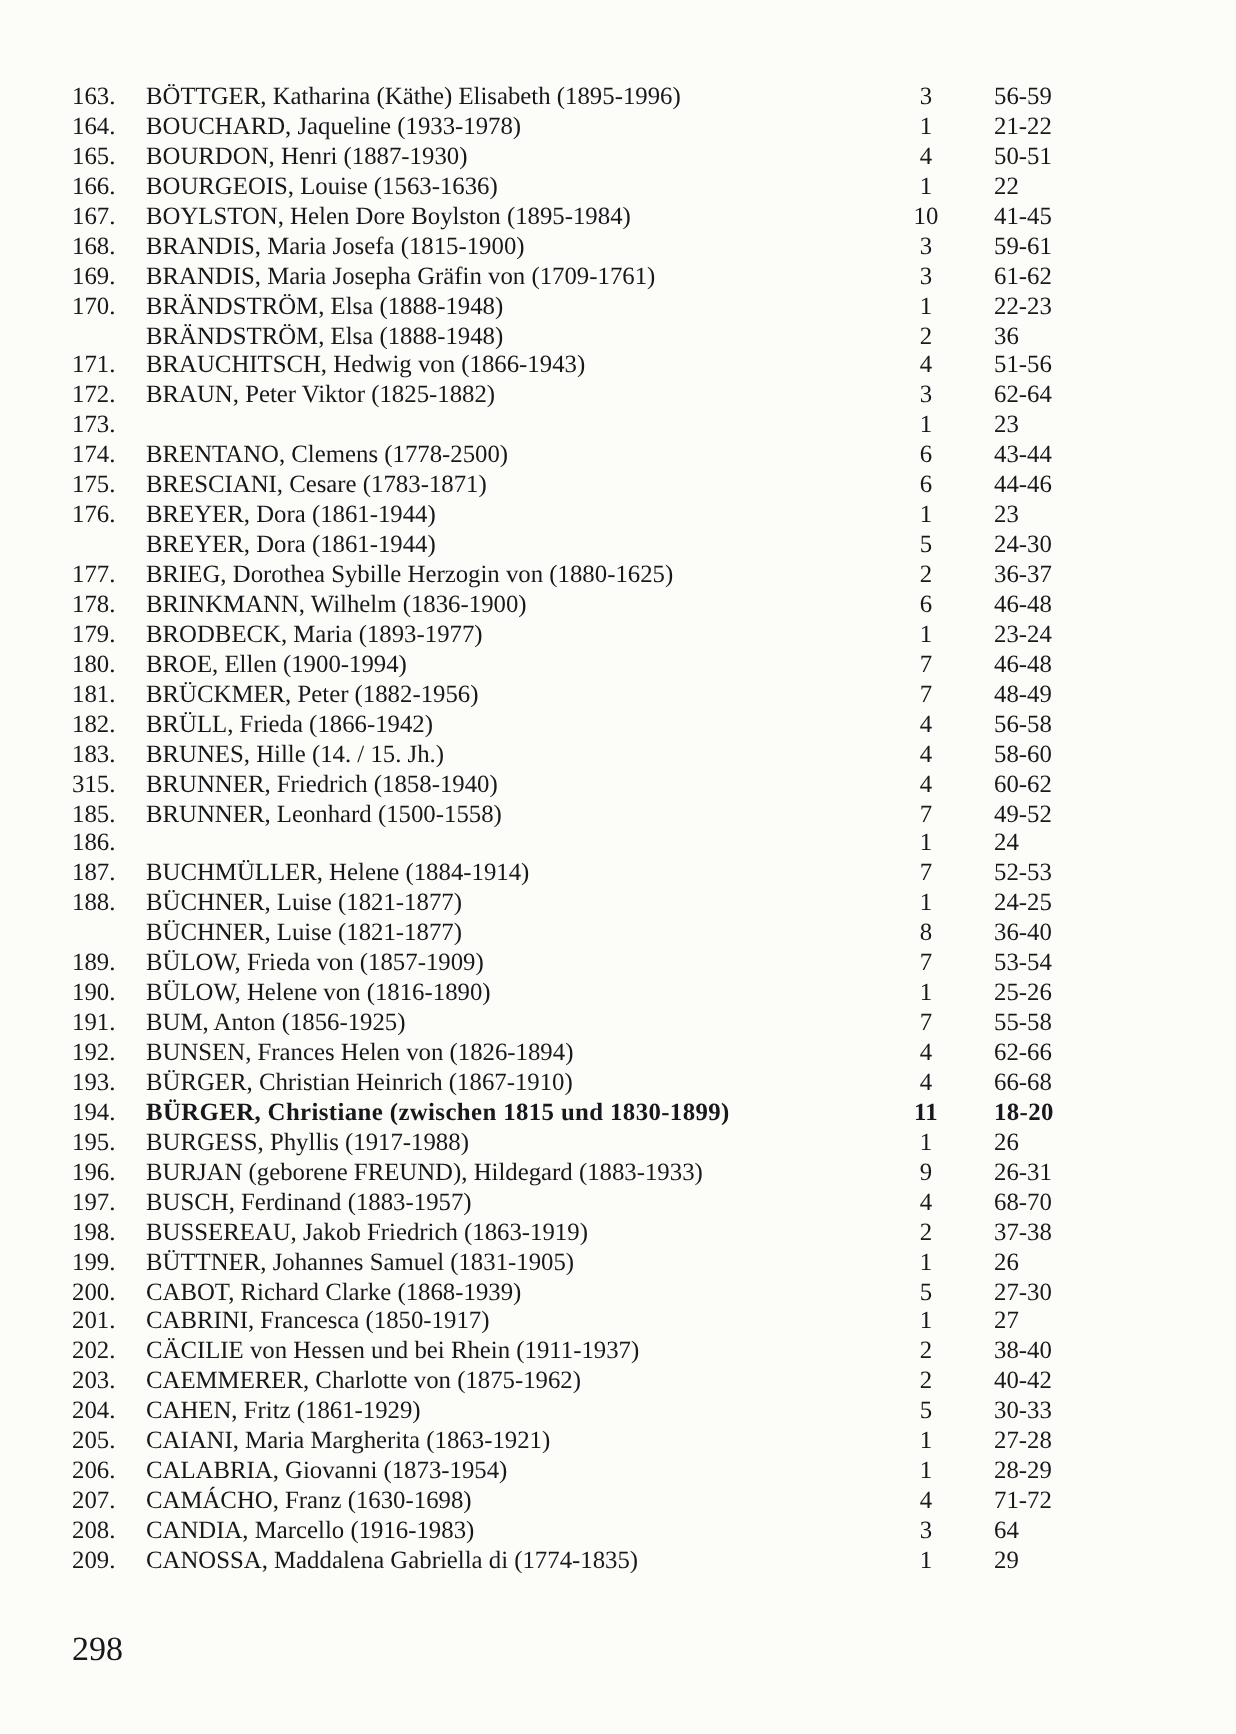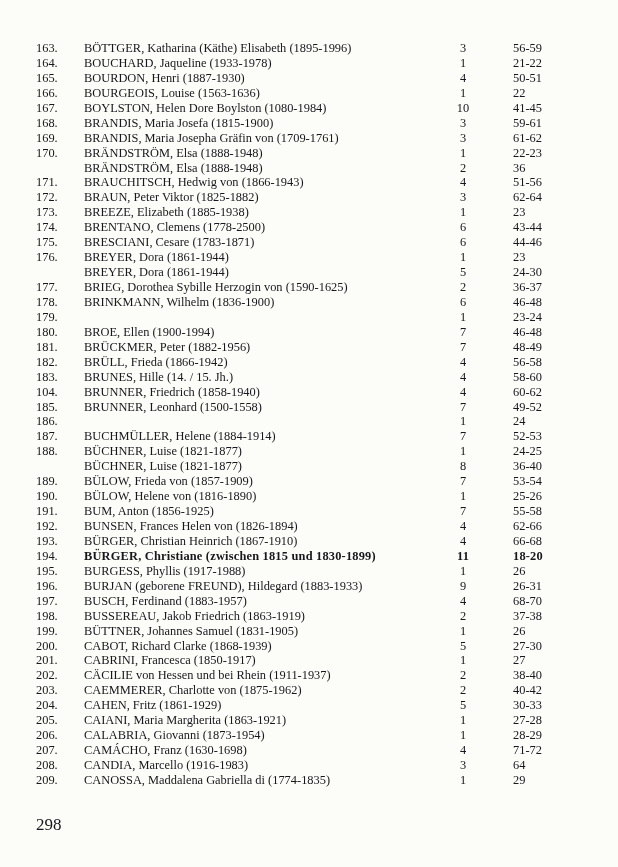--- a/index.html
+++ b/index.html
@@ -16,23 +16,23 @@
     background:#fcfcf8;
   }
   .entries{
     position:absolute;left:0;top:41px;width:578px;
   }
   .row{
     position:relative;height:14.95px;
     font-size:12.4px;line-height:14.95px;
   }
   .num{position:absolute;left:36px;white-space:nowrap;}
-  .name{position:absolute;left:84px;white-space:nowrap;}
+  .name{position:absolute;left:73px;white-space:nowrap;}
   .cnt{position:absolute;left:440px;width:46px;text-align:center;white-space:nowrap;}
-  .pg{position:absolute;left:497px;white-space:nowrap;margin-left:16px;}
+  .pg{position:absolute;left:497px;white-space:nowrap;}
   .row.bold .b{font-weight:700;letter-spacing:0.2px;}
   .footer{
     position:absolute;left:36px;top:817px;
     font-size:17px;line-height:15px;text-align:center;
   }
 </style>
 </head>
 <body>
 
 <div class="page">
@@ -56,21 +56,21 @@
         <span class="pg b">50-51</span>
       </div>
       <div class="row">
         <span class="num">166.</span>
         <span class="name b">BOURGEOIS, Louise (1563-1636)</span>
         <span class="cnt b">1</span>
         <span class="pg b">22</span>
       </div>
       <div class="row">
         <span class="num">167.</span>
-        <span class="name b">BOYLSTON, Helen Dore Boylston (1080-1984)</span>
+        <span class="name b">BOYLSTON, Helen Dore Boylston (1895-1984)</span>
         <span class="cnt b">10</span>
         <span class="pg b">41-45</span>
       </div>
       <div class="row">
         <span class="num">168.</span>
         <span class="name b">BRANDIS, Maria Josefa (1815-1900)</span>
         <span class="cnt b">3</span>
         <span class="pg b">59-61</span>
       </div>
       <div class="row">
@@ -98,21 +98,20 @@
         <span class="pg b">51-56</span>
       </div>
       <div class="row">
         <span class="num">172.</span>
         <span class="name b">BRAUN, Peter Viktor (1825-1882)</span>
         <span class="cnt b">3</span>
         <span class="pg b">62-64</span>
       </div>
       <div class="row">
         <span class="num">173.</span>
-        <span class="name b">BREEZE, Elizabeth (1885-1938)</span>
         <span class="cnt b">1</span>
         <span class="pg b">23</span>
       </div>
       <div class="row">
         <span class="num">174.</span>
         <span class="name b">BRENTANO, Clemens (1778-2500)</span>
         <span class="cnt b">6</span>
         <span class="pg b">43-44</span>
       </div>
       <div class="row">
@@ -128,32 +127,33 @@
         <span class="pg b">23</span>
       </div>
       <div class="row">
         <span class="num"></span>
         <span class="name b">BREYER, Dora (1861-1944)</span>
         <span class="cnt b">5</span>
         <span class="pg b">24-30</span>
       </div>
       <div class="row">
         <span class="num">177.</span>
-        <span class="name b">BRIEG, Dorothea Sybille Herzogin von (1590-1625)</span>
+        <span class="name b">BRIEG, Dorothea Sybille Herzogin von (1880-1625)</span>
         <span class="cnt b">2</span>
         <span class="pg b">36-37</span>
       </div>
       <div class="row">
         <span class="num">178.</span>
         <span class="name b">BRINKMANN, Wilhelm (1836-1900)</span>
         <span class="cnt b">6</span>
         <span class="pg b">46-48</span>
       </div>
       <div class="row">
         <span class="num">179.</span>
+        <span class="name b">BRODBECK, Maria (1893-1977)</span>
         <span class="cnt b">1</span>
         <span class="pg b">23-24</span>
       </div>
       <div class="row">
         <span class="num">180.</span>
         <span class="name b">BROE, Ellen (1900-1994)</span>
         <span class="cnt b">7</span>
         <span class="pg b">46-48</span>
       </div>
       <div class="row">
@@ -168,21 +168,21 @@
         <span class="cnt b">4</span>
         <span class="pg b">56-58</span>
       </div>
       <div class="row">
         <span class="num">183.</span>
         <span class="name b">BRUNES, Hille (14. / 15. Jh.)</span>
         <span class="cnt b">4</span>
         <span class="pg b">58-60</span>
       </div>
       <div class="row">
-        <span class="num">104.</span>
+        <span class="num">315.</span>
         <span class="name b">BRUNNER, Friedrich (1858-1940)</span>
         <span class="cnt b">4</span>
         <span class="pg b">60-62</span>
       </div>
       <div class="row">
         <span class="num">185.</span>
         <span class="name b">BRUNNER, Leonhard (1500-1558)</span>
         <span class="cnt b">7</span>
         <span class="pg b">49-52</span>
       </div>

